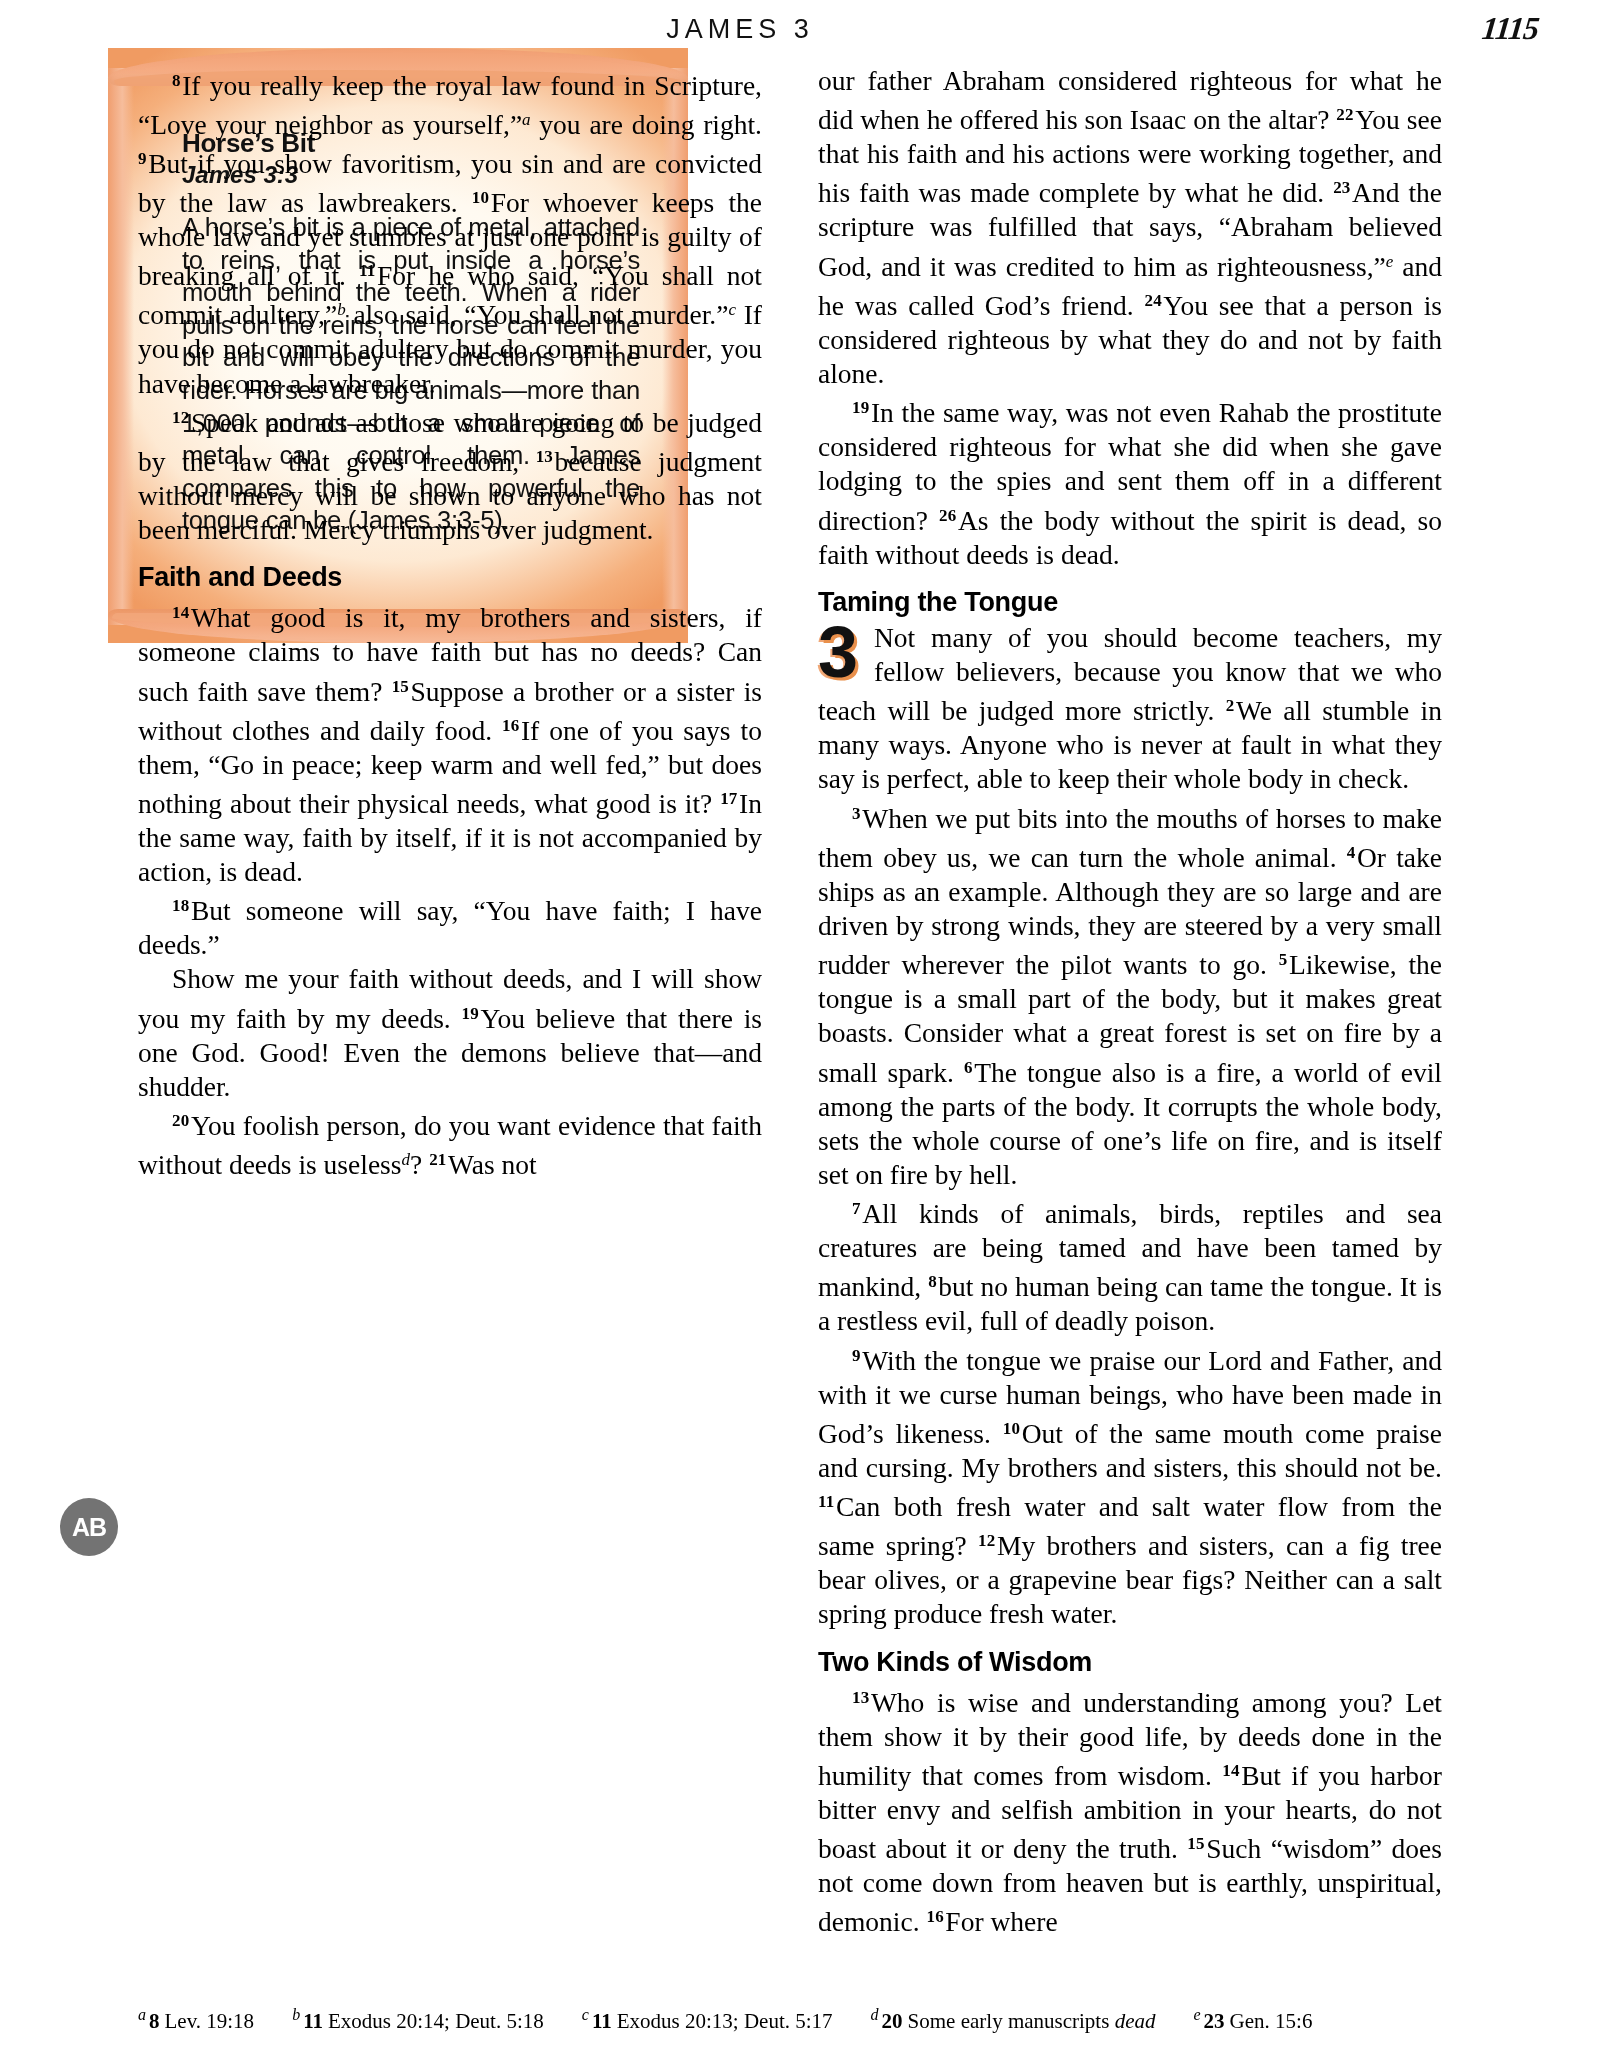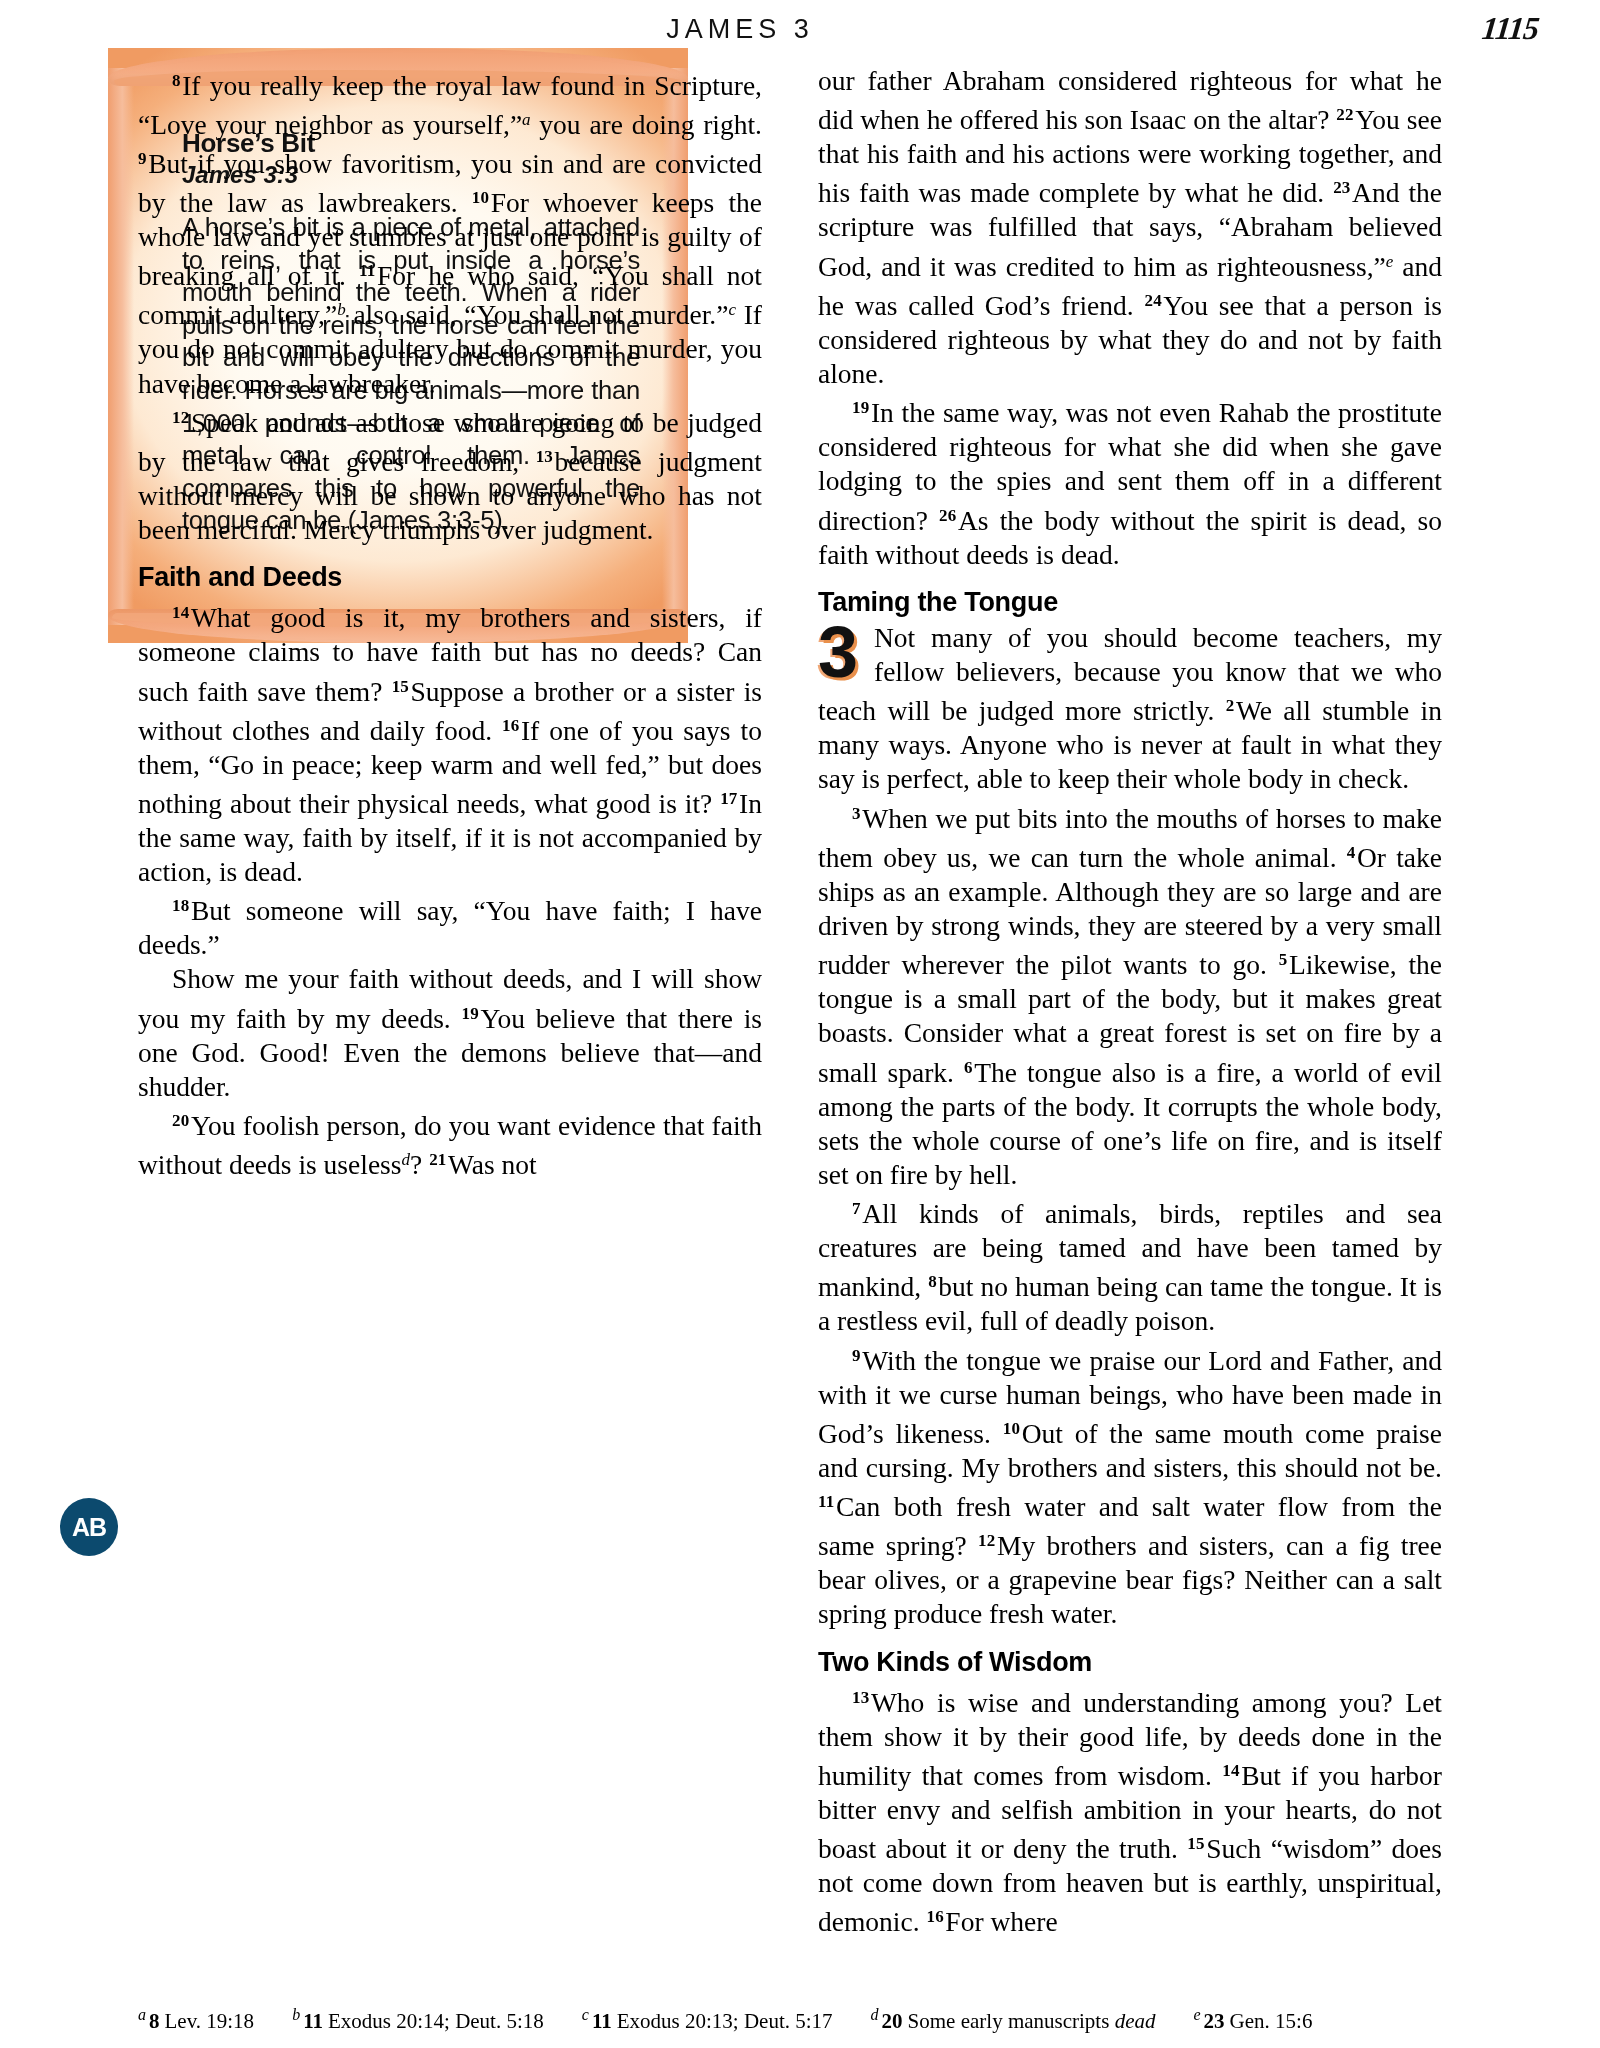--- a/index.html
+++ b/index.html
@@ -118,21 +118,21 @@
   }
 
   
   .ab-badge {
     position: absolute;
     left: 60px;
     top: 1498px;
     width: 58px;
     height: 58px;
     border-radius: 50%;
-    background: #0c4a6e;
+    background: #737373;
     color: #ffffff;
     font-family: "Liberation Sans", sans-serif;
     font-weight: bold;
     font-size: 25px;
     letter-spacing: -1px;
     display: flex;
     align-items: center;
     justify-content: center;
   }
 

